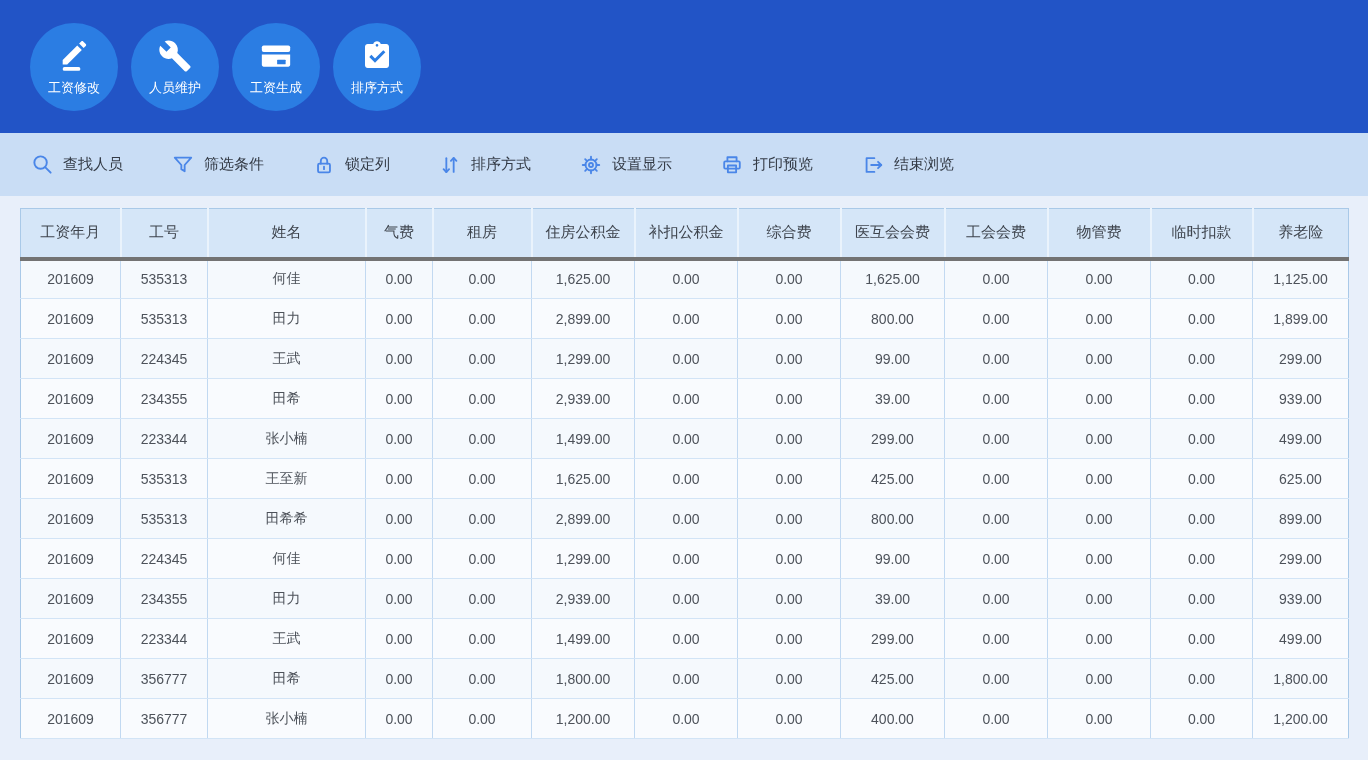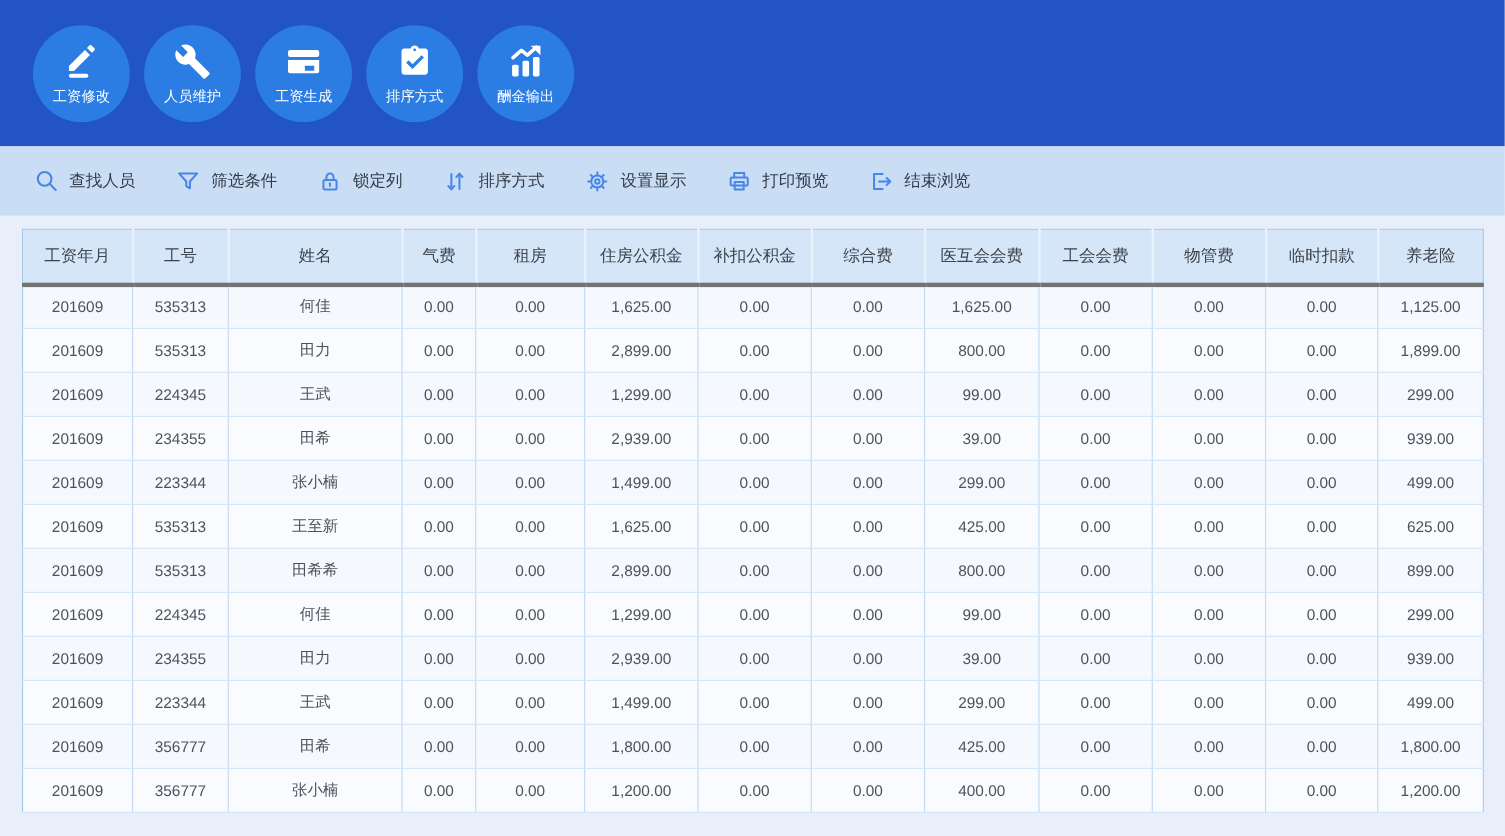--- a/index.html
+++ b/index.html
@@ -10,21 +10,21 @@
   .topbar { height:133px; background:#2254c6; display:flex; align-items:center;
     padding-left:30px; gap:13px; }
   .navbtn { width:88px; height:88px; border-radius:50%; background:#2b7de3;
     display:flex; flex-direction:column; align-items:center; justify-content:flex-start;
     cursor:pointer; flex:0 0 auto; }
   .navbtn .nicon { margin-top:14px; height:38px; display:flex; align-items:center; justify-content:center; }
   .navbtn .nlabel { color:#ffffff; font-size:13px; margin-top:4px; white-space:nowrap; }
 
   
   .toolbar { height:63px; background:#c9ddf5; display:flex; align-items:center;
-    padding-left:30px; gap:36px; }
+    padding-left:30px; gap:48px; }
   .tool { display:flex; align-items:center; gap:9px; cursor:pointer; }
   .tool .ticon { width:24px; height:24px; display:flex; align-items:center; justify-content:center; }
   .tool .tlabel { font-size:15px; color:#333a45; white-space:nowrap; }
 
   
   .table-wrap { padding:12px 20px 0 20px; }
   table { width:1328px; table-layout:fixed; border-collapse:collapse;
     border:1px solid #a9c9e8; background:#f5f9fd; }
   thead th { height:50px; background:#d5e6f8; color:#3e444d; font-size:15px; font-weight:normal;
     border-right:2px solid #eaf3fc; border-bottom:4px solid #737373; cursor:pointer; }
@@ -74,32 +74,20 @@
 
   <div class="navbtn">
     <span class="nicon">
       <svg width="32" height="34" viewBox="0 0 24 24" fill="#ffffff">
           <path d="M19 3h-4.18C14.4 1.84 13.3 1 12 1c-1.3 0-2.4.84-2.82 2H5c-1.1 0-2 .9-2 2v14c0 1.1.9 2 2 2h14c1.1 0 2-.9 2-2V5c0-1.1-.9-2-2-2zm-7 0c.55 0 1 .45 1 1s-.45 1-1 1-1-.45-1-1 .45-1 1-1zm-1.5 14l-4.3-4.3 1.6-1.6 2.7 2.7 6.2-6.2 1.6 1.6-7.8 7.8z"></path>
         </svg>
     </span>
     <span class="nlabel">排序方式</span>
   </div>
 
-  <div class="navbtn">
-    <span class="nicon">
-      <svg width="34" height="34" viewBox="0 0 24 24" fill="#ffffff">
-          <rect x="3.2" y="14" width="4.2" height="7.5" rx="1"></rect>
-          <rect x="9.9" y="11.5" width="4.2" height="10" rx="1"></rect>
-          <rect x="16.6" y="9" width="4.2" height="12.5" rx="1"></rect>
-          <path d="M3.8 9.5L9.2 4.8l3.8 3 5.8-5" fill="none" stroke="#ffffff" stroke-width="2.3" stroke-linecap="round" stroke-linejoin="round"></path>
-          <path d="M15.2 1.8h6.2v6.2z"></path>
-        </svg>
-    </span>
-    <span class="nlabel">酬金输出</span>
-  </div>
 
 
 
 
 </div>
 
 <div class="toolbar">
 
   <div class="tool">
     <span class="ticon">

